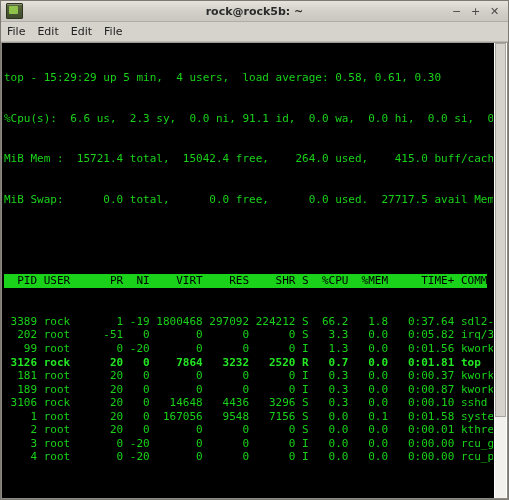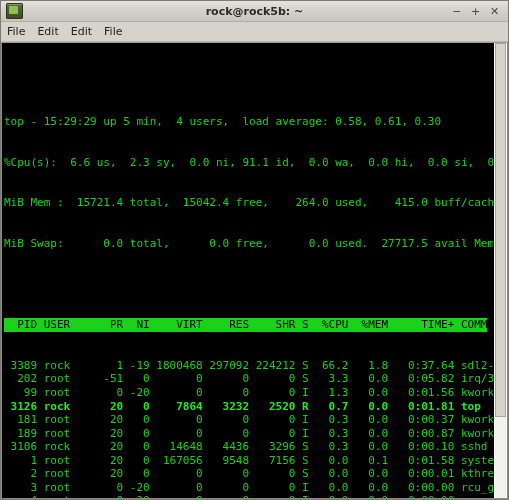--- a/index.html
+++ b/index.html
@@ -115,21 +115,20 @@
     flex: 1 1 auto;
     background: #000000;
     color: #19d219;
     font-family: "DejaVu Sans Mono", monospace;
     font-size: 11px;
     line-height: 13.55px;
     padding: 1px 0 0 2px;
     overflow: hidden;
     white-space: pre;
     letter-spacing: 0px;
-    margin-top: 44px;
   }
   .term .line { height: 13.55px; }
   .term .bold { font-weight: bold; color: #23e823; }
   .hdrrow {
     background: #19d219;
     color: #000000;
     display: block;
     width: 483px;
     height: 13.55px;
   }

